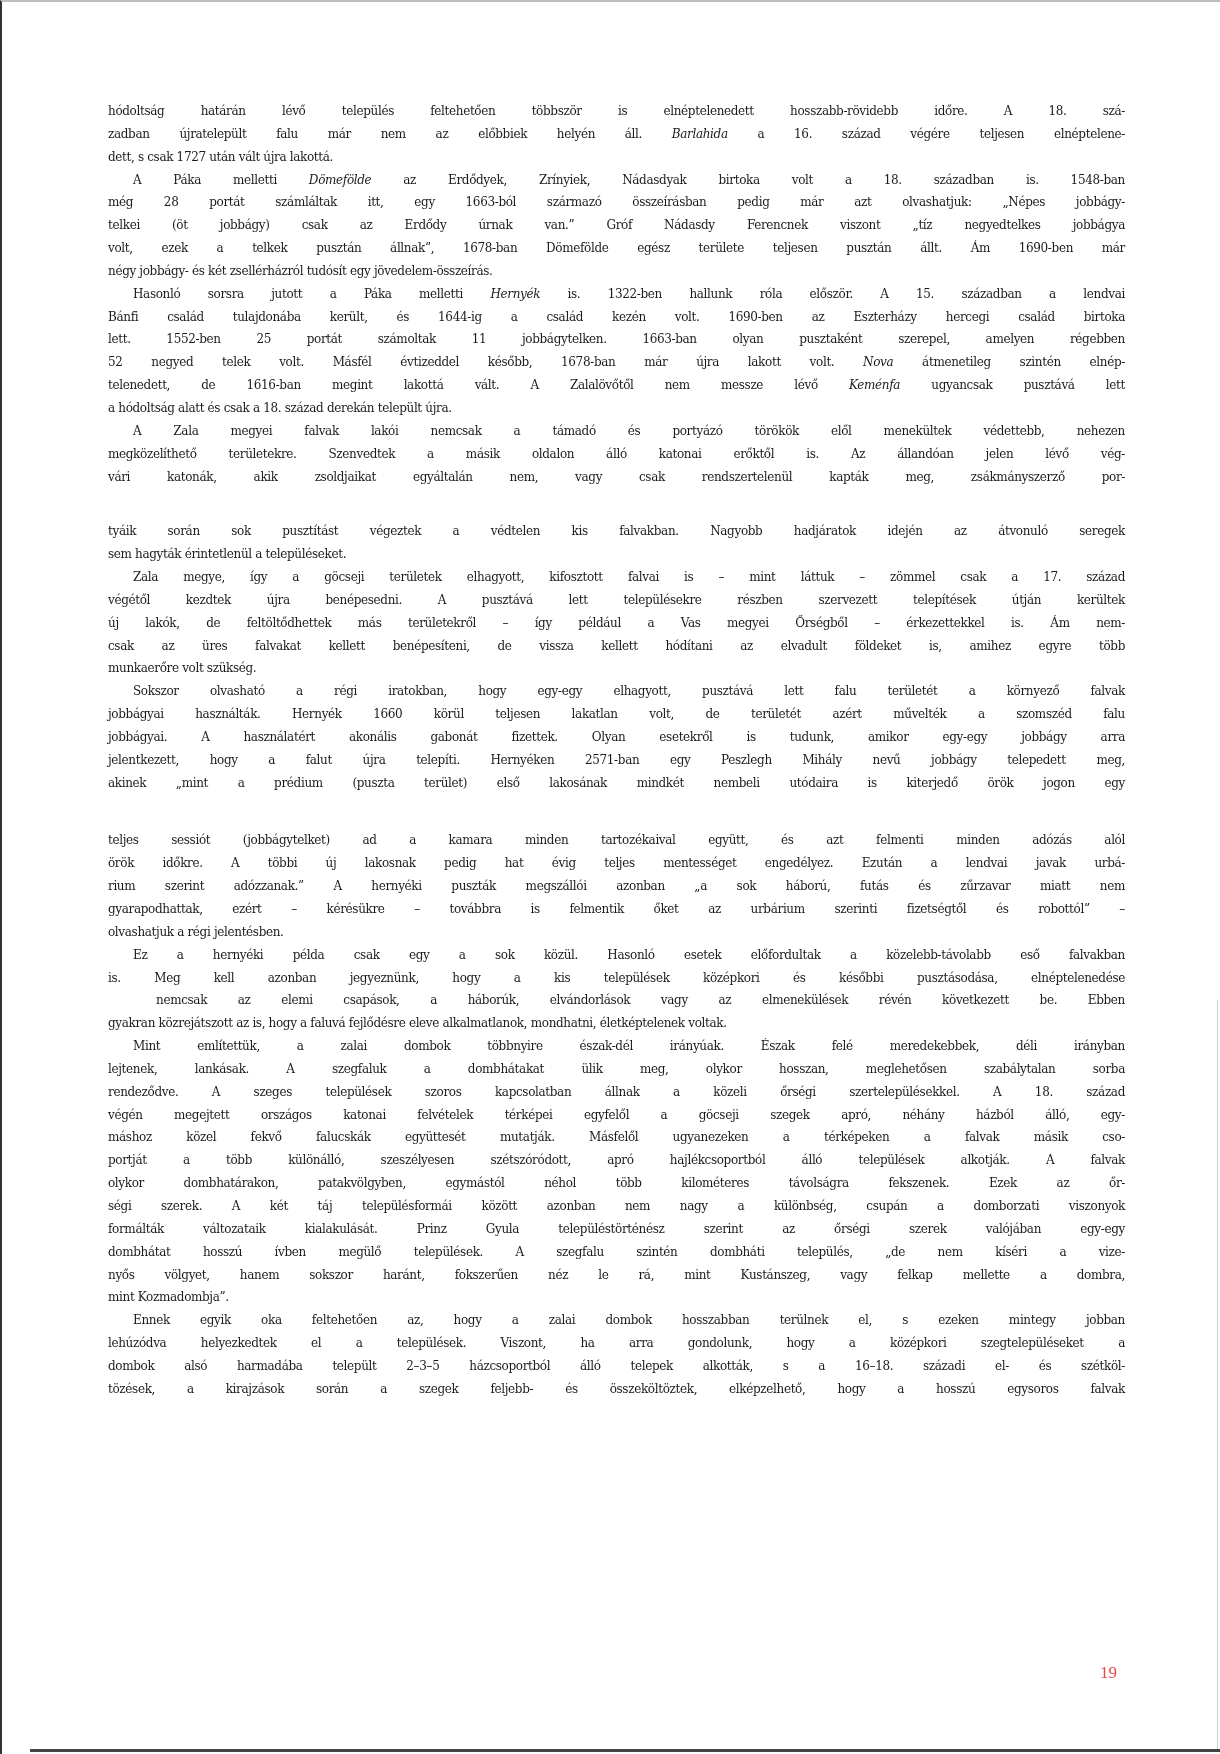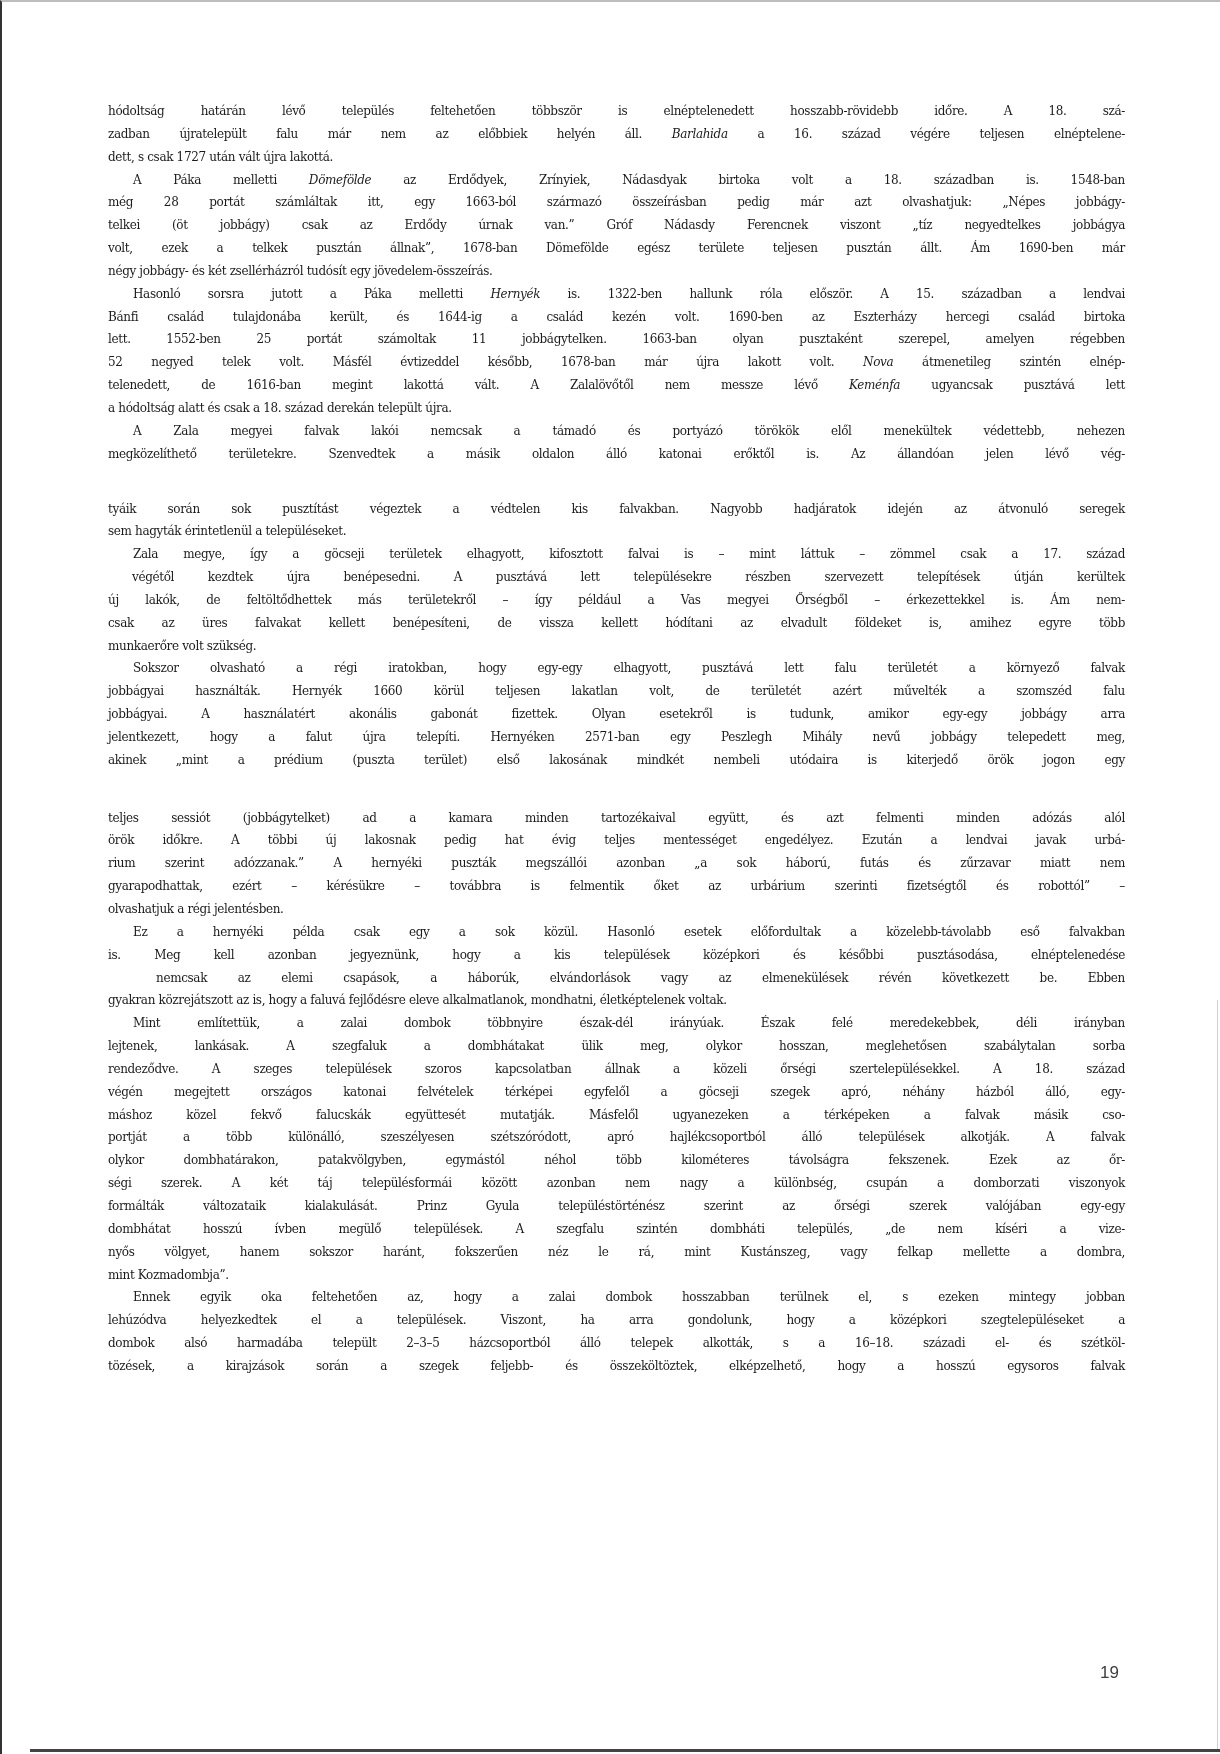--- a/index.html
+++ b/index.html
@@ -23,22 +23,22 @@
     line-height: 22.85px;
     color: #1b1b1b;
   }
   .para { margin: 0; padding: 0; }
   .line { display: block; white-space: nowrap; text-align: justify; text-align-last: justify; height: 22.85px; letter-spacing: -0.35px; }
   .line.last { text-align-last: left; }
   .line.first { text-indent: 25px; }
   i { font-style: italic; }
   .page-number {
     position: absolute; left: 1100px; top: 1663px;
-    font-family: Liberation Sans, sans-serif;
-    font-size: 17px; color: #404040;
+    font-family: Liberation Serif, serif;
+    font-size: 17px; color: #ef4444;
   }
 </style>
 </head>
 <body>
 
 <div class="page-frame"></div>
 <div class="edge-right"></div>
 <div class="edge-bottom"></div>
 
 <div class="text-block" id="text-block">
@@ -58,26 +58,27 @@
       <span class="line first" style="word-spacing: 0px;"><span>Hasonló sorsra jutott a Páka melletti </span><i>Hernyék</i><span> is. 1322-ben hallunk róla először. A 15. században a lendvai</span></span>
       <span class="line" style="word-spacing: 0px;"><span>Bánfi család tulajdonába került, és 1644-ig a család kezén volt. 1690-ben az Eszterházy hercegi család birtoka</span></span>
       <span class="line" style="word-spacing: 0px;"><span>lett. 1552-ben 25 portát számoltak 11 jobbágytelken. 1663-ban olyan pusztaként szerepel, amelyen régebben</span></span>
       <span class="line" style="word-spacing: 0px;"><span>52 negyed telek volt. Másfél évtizeddel később, 1678-ban már újra lakott volt. </span><i>Nova</i><span> átmenetileg szintén elnép-</span></span>
       <span class="line" style="word-spacing: 0px;"><span>telenedett, de 1616-ban megint lakottá vált. A Zalalövőtől nem messze lévő </span><i>Keménfa</i><span> ugyancsak pusztává lett</span></span>
       <span class="line last"><span>a hódoltság alatt és csak a 18. század derekán települt újra.</span></span>
     </div>
     <div class="para">
       <span class="line first" style="word-spacing: 0px;"><span>A Zala megyei falvak lakói nemcsak a támadó és portyázó törökök elől menekültek védettebb, nehezen</span></span>
       <span class="line" style="word-spacing: 0px;"><span>megközelíthető területekre. Szenvedtek a másik oldalon álló katonai erőktől is. Az állandóan jelen lévő vég-</span></span>
+      <span class="line" style="word-spacing: 0px;"><span>vári katonák, akik zsoldjaikat egyáltalán nem, vagy csak rendszertelenül kapták meg, zsákmányszerző por-</span></span>
       <span class="line" style="word-spacing: 0px; margin-top: 32px;"><span>tyáik során sok pusztítást végeztek a védtelen kis falvakban. Nagyobb hadjáratok idején az átvonuló seregek</span></span>
       <span class="line last"><span>sem hagyták érintetlenül a településeket.</span></span>
     </div>
     <div class="para">
       <span class="line first" style="word-spacing: 0px;"><span>Zala megye, így a göcseji területek elhagyott, kifosztott falvai is – mint láttuk – zömmel csak a 17. század</span></span>
-      <span class="line" style="word-spacing: 0px; margin-left: 24px;"><span>végétől kezdtek újra benépesedni. A pusztává lett településekre részben szervezett telepítések útján kerültek</span></span>
+      <span class="line" style="word-spacing: 0px;"><span>végétől kezdtek újra benépesedni. A pusztává lett településekre részben szervezett telepítések útján kerültek</span></span>
       <span class="line" style="word-spacing: 0px;"><span>új lakók, de feltöltődhettek más területekről – így például a Vas megyei Őrségből – érkezettekkel is. Ám nem-</span></span>
       <span class="line" style="word-spacing: 0px;"><span>csak az üres falvakat kellett benépesíteni, de vissza kellett hódítani az elvadult földeket is, amihez egyre több</span></span>
       <span class="line last"><span>munkaerőre volt szükség.</span></span>
     </div>
     <div class="para">
       <span class="line first" style="word-spacing: 0px;"><span>Sokszor olvasható a régi iratokban, hogy egy-egy elhagyott, pusztává lett falu területét a környező falvak</span></span>
       <span class="line" style="word-spacing: 0px;"><span>jobbágyai használták. Hernyék 1660 körül teljesen lakatlan volt, de területét azért művelték a szomszéd falu</span></span>
       <span class="line" style="word-spacing: 0px;"><span>jobbágyai. A használatért akonális gabonát fizettek. Olyan esetekről is tudunk, amikor egy-egy jobbágy arra</span></span>
       <span class="line" style="word-spacing: 0px;"><span>jelentkezett, hogy a falut újra telepíti. Hernyéken 2571-ban egy Peszlegh Mihály nevű jobbágy telepedett meg,</span></span>
       <span class="line" style="word-spacing: 0px;"><span>akinek „mint a prédium (puszta terület) első lakosának mindkét nembeli utódaira is kiterjedő örök jogon egy</span></span>

